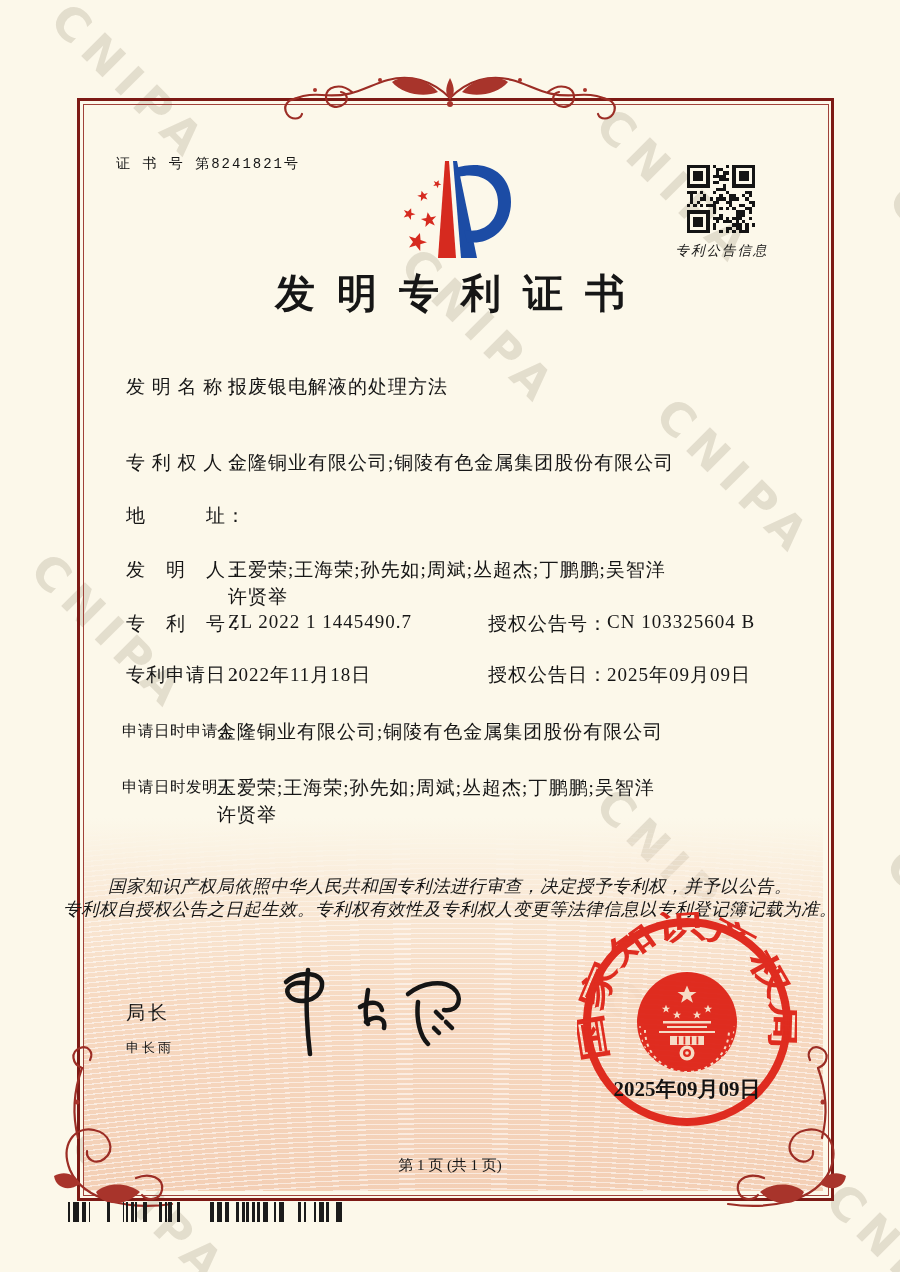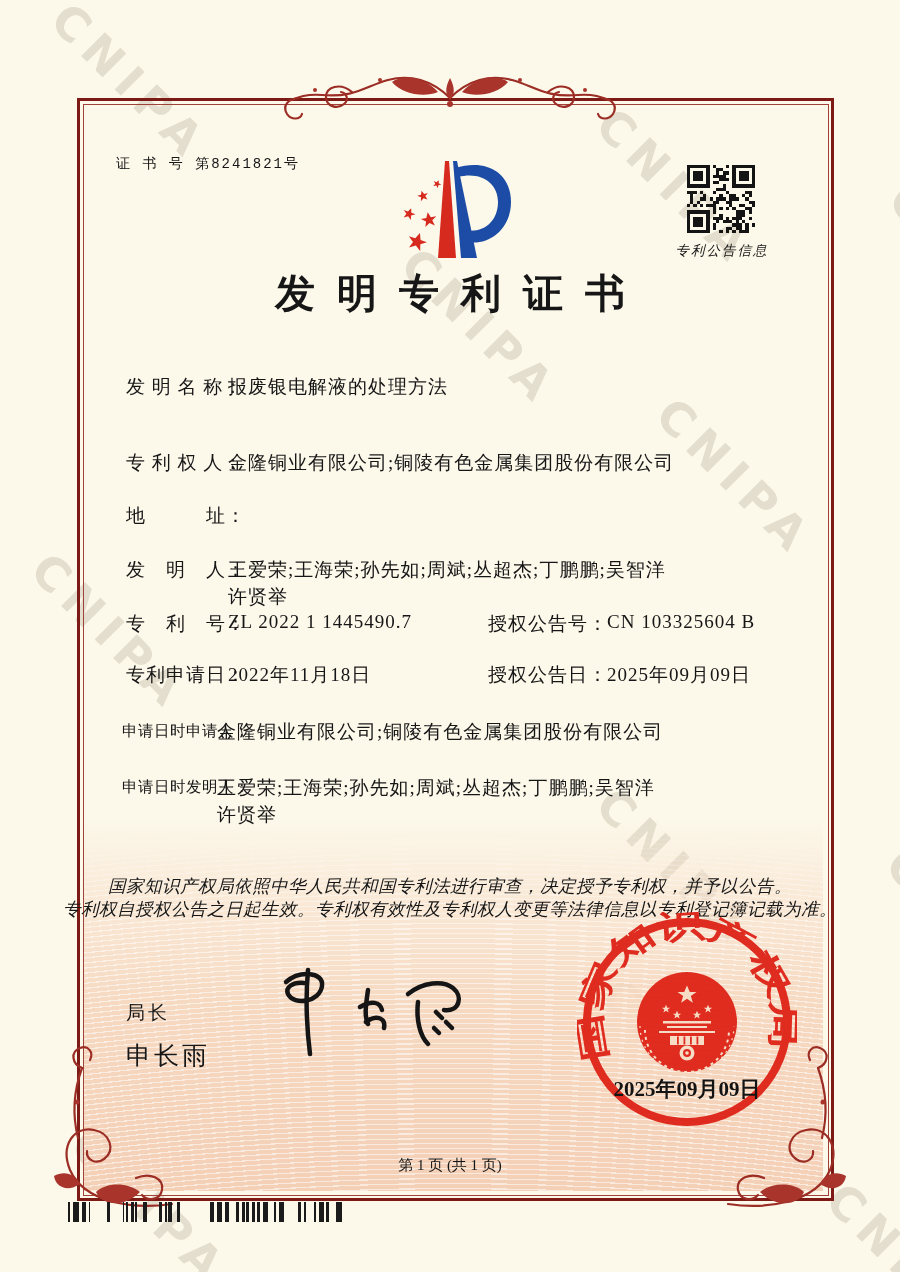--- a/index.html
+++ b/index.html
@@ -25,21 +25,21 @@
   .content{z-index:4;}
   #cert-no{left:116px;top:155px;font-size:14px;letter-spacing:2px;font-family:Liberation Mono, monospace;}
   #title{left:0;top:266px;width:900px;text-align:center;font-size:40px;font-weight:bold;
          letter-spacing:22px;text-indent:22px;}
   .lbl,.val{font-size:19px;letter-spacing:1px;}
   .slbl{font-size:15.5px;letter-spacing:0.5px;font-family:Liberation Serif, serif;}
   #qr-caption{left:664px;top:242px;width:116px;text-align:center;font-size:13.5px;letter-spacing:2px;font-style:italic;}
   #legal1{left:0;top:858px;width:900px;text-align:center;font-size:17.5px;letter-spacing:.5px;font-style:italic;margin-top:16px;}
   #legal2{left:0;top:897px;width:900px;text-align:center;font-size:17.5px;letter-spacing:.5px;font-style:italic;}
   #sig-title{left:126px;top:1000px;font-size:19px;letter-spacing:3px;}
-  #sig-name{left:126px;top:1039px;font-size:25px;letter-spacing:3px;}
+  #sig-name{left:126px;top:1039px;font-size:13px;letter-spacing:3px;}
   #seal-date{left:577px;top:1075px;width:220px;text-align:center;font-size:21px;font-weight:600;
              color:#131313;z-index:5;}
   #page-no{left:0;top:1156px;width:900px;text-align:center;font-size:15px;z-index:4;position:absolute;}
   svg{display:block;}
 </style>
 </head>
 <body>
 
 <div id="page">
 

